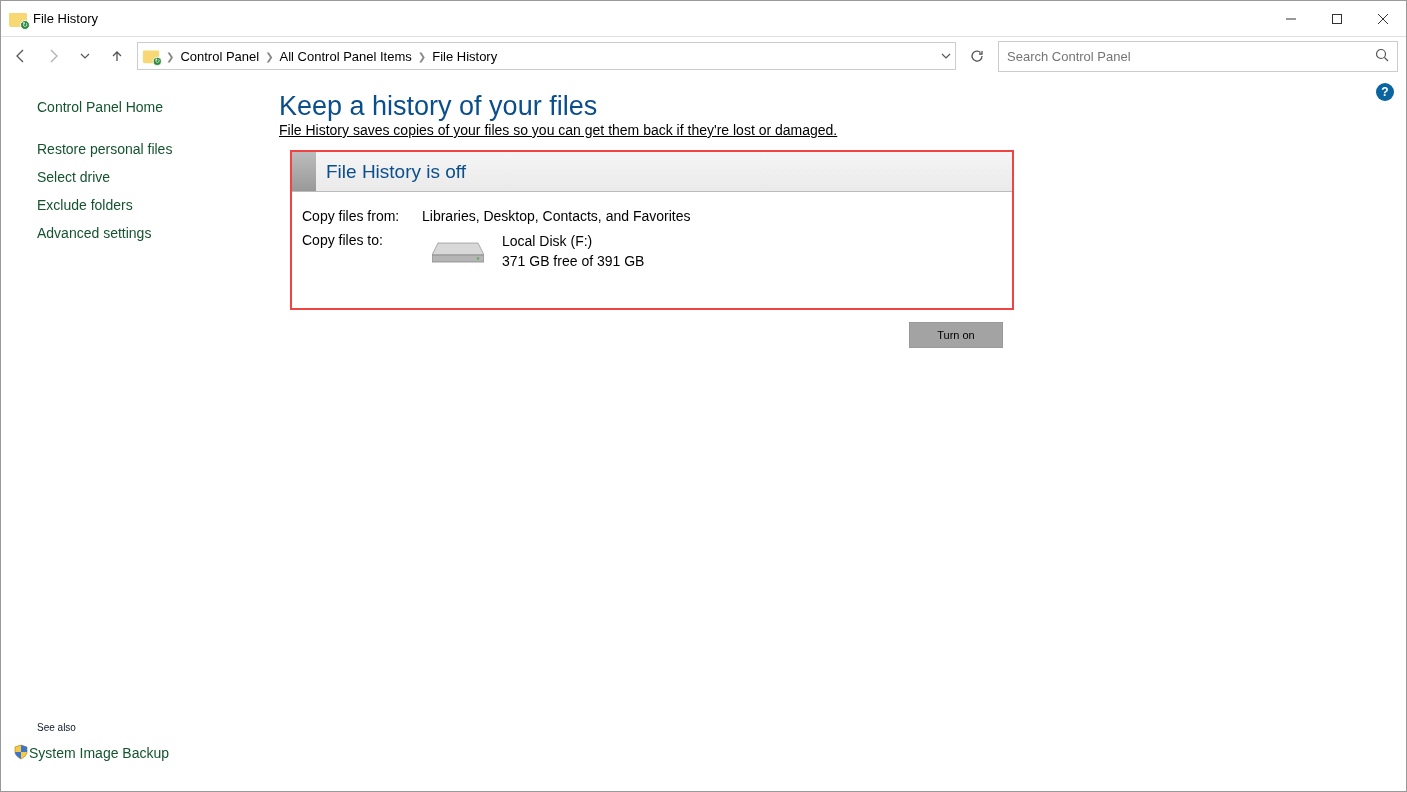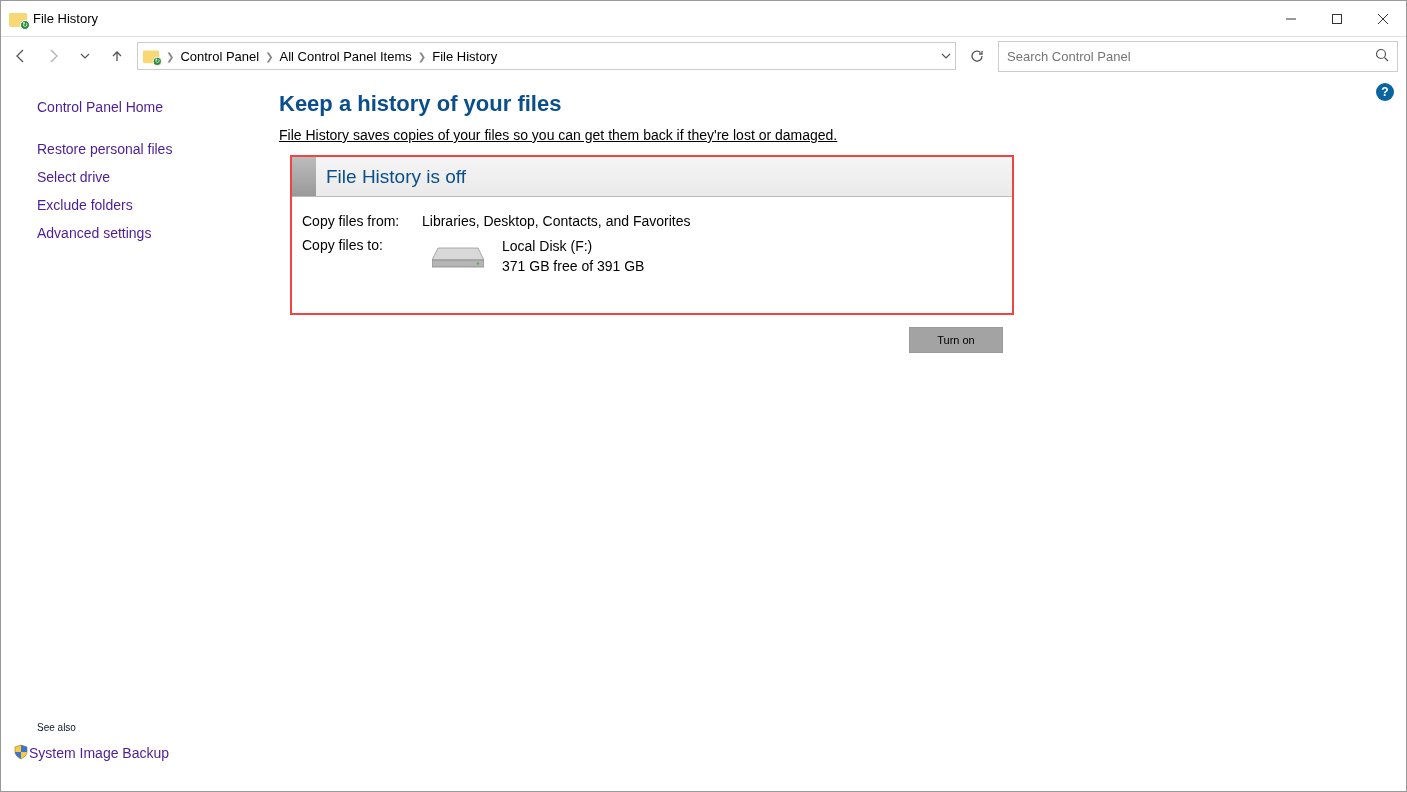--- a/index.html
+++ b/index.html
@@ -113,21 +113,21 @@
     flex-direction: column;
     position: relative;
   }
   .sidebar a {
     color: #000;
     text-decoration: none;
     font-size: 14px;
     padding: 6px 0;
     cursor: default;
   }
-  .sidebar a.link { color: #4c1d95; }
+  .sidebar a.link { color: #14532d; }
   .sidebar .spacer { flex: 1; }
   .see-also-label {
     font-size: 10px;
     color: #0f172a;
     padding: 6px 0;
   }
   .shield-row { display:flex; align-items:center; margin-left:-24px; }
 
   .content {
     flex: 1;
@@ -141,23 +141,22 @@
     width: 18px; height: 18px;
     border-radius: 50%;
     background: #0a64a0;
     color: #fff;
     font-size: 12px;
     font-weight: bold;
     display:flex;align-items:center;justify-content:center;
   }
   h1.page-heading {
     color: #0a4e8c;
-    font-weight: 700;
-    font-size: 22px;
-    margin-bottom: 10px;
+    font-weight: 400;
+    font-size: 27px;
   }
   .page-desc {
     font-size: 14px;
     margin-bottom: 12px;
     text-decoration: underline;
   }
   .status-box {
     border: 2px solid #ef4444;
     width: 724px;
     margin-left: 11px;

